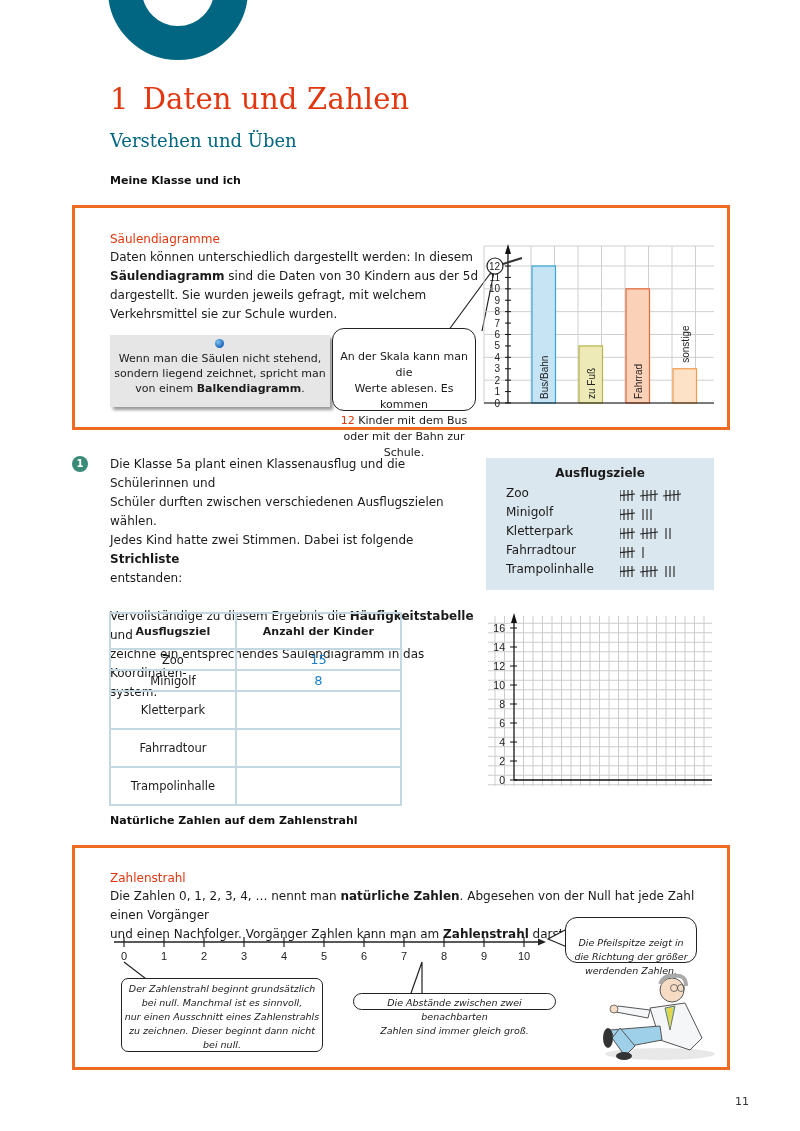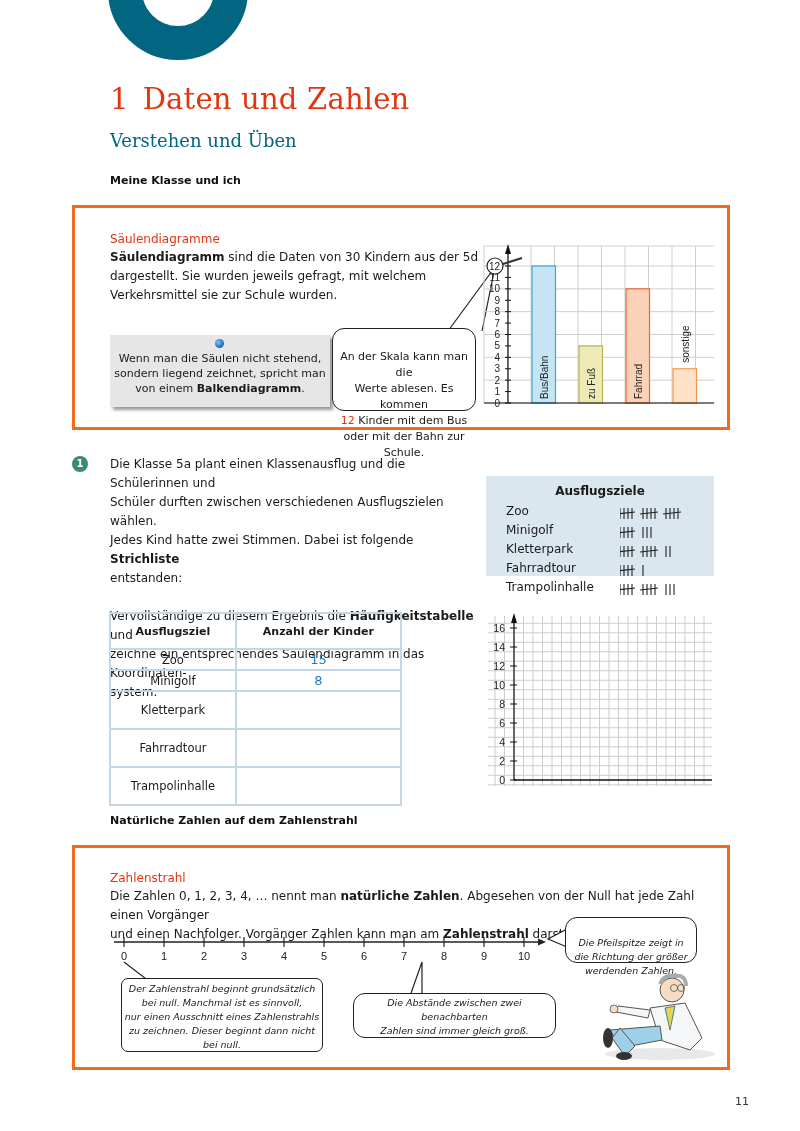--- a/index.html
+++ b/index.html
@@ -29,21 +29,21 @@
 
   .speech { position: absolute; background: #fff; border: 1.2px solid #222; border-radius: 12px;
             font-size: 11px; line-height: 16px; text-align: center; color: #1a1a1a; }
   .hl { color: #e2360f; }
 
   .hand { font-family: "DejaVu Sans", sans-serif; font-style: italic; font-size: 9.5px; line-height: 14px; }
 
   .task-num { position: absolute; left: 72px; top: 456px; width: 16px; height: 16px; border-radius: 50%;
               background: #3a8a78; color: #fff; font-size: 10px; text-align: center; line-height: 16px; font-weight: bold; }
 
-  .tally-box { position: absolute; left: 486px; top: 476px; width: 228px; height: 100px; background: #dbe7ee; }
+  .tally-box { position: absolute; left: 486px; top: 458px; width: 228px; height: 132px; background: #dbe7ee; }
   .tally-title { position: absolute; left: 0; width: 100%; top: 8px; text-align: center; font-size: 12px; font-weight: bold; }
   .tally-row { position: absolute; left: 20px; width: 200px; height: 19px; font-size: 12px; }
   .tally-row .lbl { position: absolute; left: 0; }
 
   table.freq { position: absolute; left: 109px; top: 612px; width: 293px; border-collapse: collapse; font-size: 11.5px; }
   table.freq th, table.freq td { border: 2px solid #c5d7e3; text-align: center; }
   table.freq th { height: 36px; font-weight: bold; font-size: 11px; }
   table.freq td { height: 21px; }
   table.freq tr.tall td { height: 38px; }
   table.freq td.val { color: #1a7fc9; font-size: 13px; }
@@ -56,20 +56,21 @@
 
 <div class="chapter-title">
   <span class="num">1</span><span>Daten und Zahlen</span>
 </div>
 <div class="subtitle">Verstehen und Üben</div>
 <div class="section-head" style="top:174px">Meine Klasse und ich</div>
 
 <div class="box" style="left:72px; top:205px; width:658px; height:225px;"></div>
 <div class="box-title" style="left:110px; top:232px">Säulendiagramme</div>
 <div class="body-text" style="left:110px; top:248px; width:370px;">
+  <div>Daten können unterschiedlich dargestellt werden: In diesem</div>
   <div><b>Säulendiagramm</b><span> sind die Daten von 30 Kindern aus der 5d</span></div>
   <div>dargestellt. Sie wurden jeweils gefragt, mit welchem</div>
   <div>Verkehrsmittel sie zur Schule wurden.</div>
 </div>
 
 <div class="note-card">
   <span class="pin"></span>
   <div>Wenn man die Säulen nicht stehend,</div>
   <div>sondern liegend zeichnet, spricht man</div>
   <div><span>von einem </span><b>Balkendiagramm</b><span>.</span></div>
@@ -390,21 +391,21 @@
   <div>Der Zahlenstrahl beginnt grundsätzlich</div>
   <div>bei null. Manchmal ist es sinnvoll,</div>
   <div>nur einen Ausschnitt eines Zahlenstrahls</div>
   <div>zu zeichnen. Dieser beginnt dann nicht</div>
   <div>bei null.</div>
 </div>
 
 <svg style="position:absolute; left:400px; top:960px;" width="40" height="40">
   <polyline points="10,36 22,2 22,36" fill="#fff" stroke="#222" stroke-width="1.2"></polyline>
 </svg>
-<div class="speech hand" style="left:353px; top:993px; width:203px; height:45px; padding-top:2px;">
+<div class="speech hand" style="left:353px; top:993px; width:203px; height:17px; padding-top:2px;">
   <div>Die Abstände zwischen zwei benachbarten</div>
   <div>Zahlen sind immer gleich groß.</div>
 </div>
 
 <svg style="position:absolute; left:590px; top:968px;" width="135" height="95">
   <ellipse cx="70" cy="86" rx="55" ry="6" fill="#e8e8e8"></ellipse>
   <path d="M60 40 L95 35 L112 70 L100 82 L70 72 Z" fill="#f4f6f8" stroke="#555" stroke-width="1"></path>
   <path d="M75 40 L85 38 L80 62 Z" fill="#b8e08a" stroke="#555" stroke-width="0.8"></path>
   <path d="M82 40 L80 60 L78 40 Z" fill="#f2d33a"></path>
   <path d="M20 62 L70 58 L72 72 L30 80 Z" fill="#9fd0ea" stroke="#555" stroke-width="1"></path>

